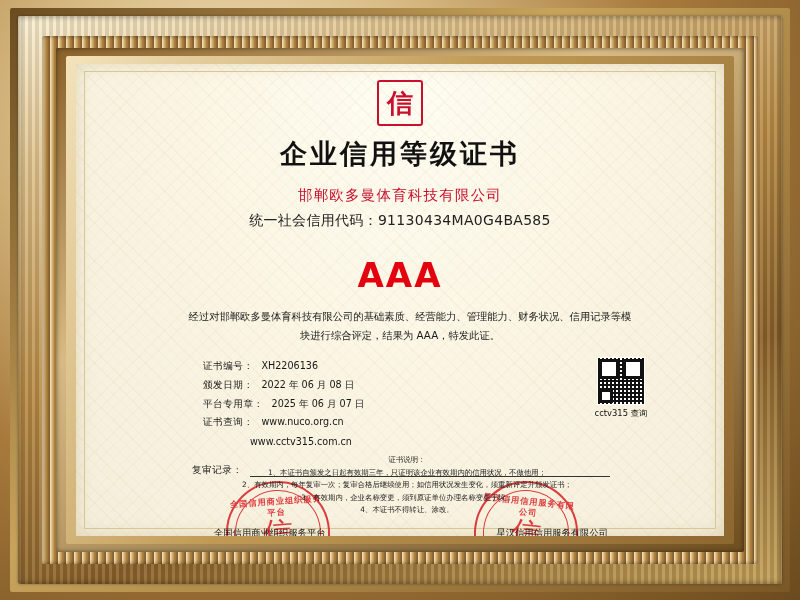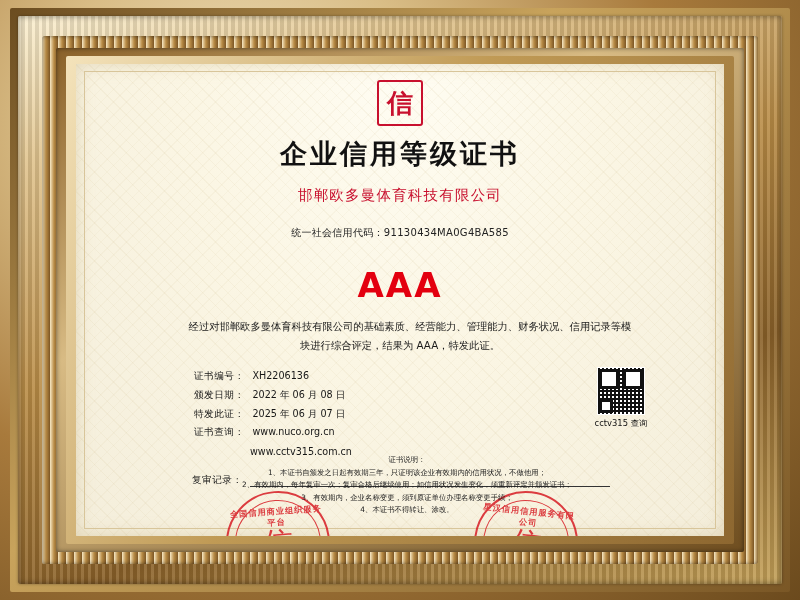--- a/index.html
+++ b/index.html
@@ -121,22 +121,22 @@
     font-family: "DejaVu Sans", sans-serif;
   }
   #company-name {
     margin-top: 14px;
     font-size: 14.5px;
     letter-spacing: 1.2px;
     color: #c8102e;
     font-weight: normal;
   }
   #credit-code {
-    margin-top: 21px;
-    font-size: 10px;
+    margin-top: 7px;
+    font-size: 14px;
     color: #222;
     letter-spacing: 0.3px;
   }
   #grade {
     margin-top: 25px;
     font-size: 34px;
     font-weight: bold;
     color: #e3000f;
     letter-spacing: 2px;
     font-family: "DejaVu Sans", sans-serif;
@@ -160,21 +160,21 @@
     justify-content: space-between;
     padding: 0 6px 0 64px;
   }
   #details-list {
     text-align: left;
     font-size: 9.6px;
     color: #161616;
     line-height: 1.95;
   }
   .detail-line { white-space: nowrap; }
-  .detail-label { letter-spacing: 0.5px; }
+  .detail-label { letter-spacing: 0.5px; margin-left: 9px; }
   .detail-value { margin-left: 8px; }
   #query-urls {
     margin-top: 1px;
     font-size: 9.6px;
     line-height: 1.8;
     color: #161616;
     text-align: left;
     padding-left: 56px;
   }
 
@@ -332,21 +332,21 @@
       <div id="details-row">
         <div>
           <div id="details-list">
             <div class="detail-line">
               <span class="detail-label">证书编号：</span><span class="detail-value">XH2206136</span>
             </div>
             <div class="detail-line">
               <span class="detail-label">颁发日期：</span><span class="detail-value">2022 年 06 月 08 日</span>
             </div>
             <div class="detail-line">
-              <span class="detail-label">特发此证：</span><span class="detail-value">2025 年 06 月 07 日</span>
+              <span class="detail-label">平台专用章：</span><span class="detail-value">2025 年 06 月 07 日</span>
             </div>
             <div class="detail-line">
               <span class="detail-label">证书查询：</span><span class="detail-value">www.nuco.org.cn</span>
             </div>
           </div>
           <div id="query-urls">www.cctv315.com.cn</div>
         </div>
 
         <div id="qr-group">
           <div class="qr-item">

